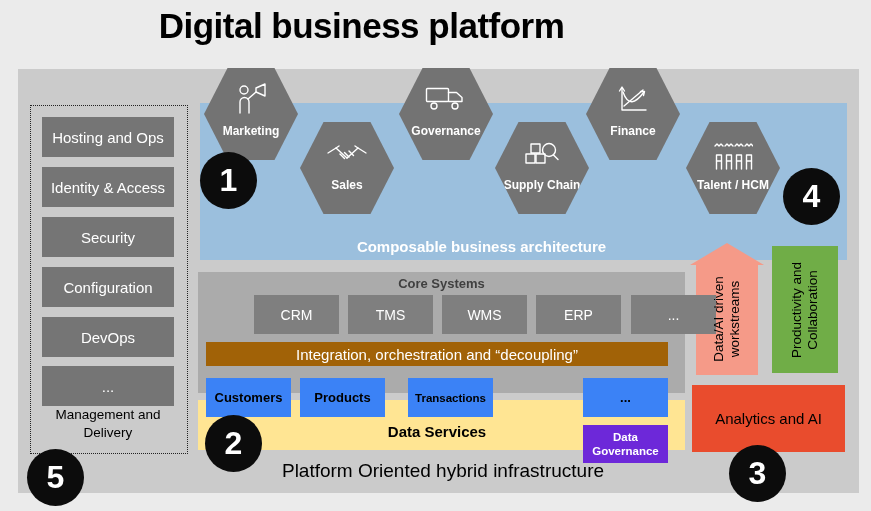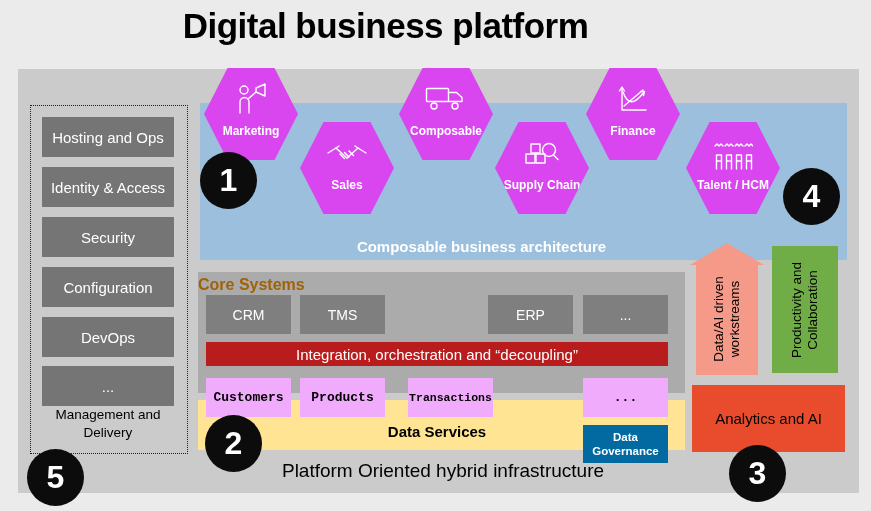--- a/index.html
+++ b/index.html
@@ -5,60 +5,60 @@
   html,body { margin:0; padding:0; }
   .root {
     position:relative; width:871px; height:511px;
     background:#ebebeb; overflow:hidden;
     font-family:"Liberation Sans", sans-serif; color:#000;
   }
   .abs { position:absolute; }
   .fc { display:flex; align-items:center; justify-content:center; }
   .title {
     left:0; top:6px; width:723px; text-align:center;
-    font-size:35px; font-weight:700; letter-spacing:-0.5px;margin-left:24px;
+    font-size:35px; font-weight:700; letter-spacing:-0.5px;
   }
   .main-panel { left:18px; top:69px; width:841px; height:424px; background:#cbcbcb; }
 
   
   .sidebar-border { left:30px; top:105px; width:156px; height:347px; border:1px dotted #222; z-index:2; }
   .side-item {
     left:42px; width:132px; height:40px; background:#757575; color:#fff;
     font-size:15px; z-index:3; text-align:center;
   }
   .side-caption { left:42px; top:406px; width:132px; text-align:center; font-size:13.5px; line-height:1.3; z-index:3; }
 
   
   .blue-panel { left:200px; top:103px; width:647px; height:157px; background:#9bbfdd; z-index:1; }
   .hex {
-    width:94px; height:92px; background:#d946ef; color:#fff; z-index:6;
+    width:94px; height:92px; background:#737373; color:#fff; z-index:6;
     clip-path:polygon(25% 0,75% 0,100% 50%,75% 100%,25% 100%,0 50%);
   }
   .hex .hex-label { position:absolute; bottom:22px; left:0; width:100%; text-align:center; font-size:12px; font-weight:700; }
   .hex .hex-icon { position:absolute; top:13px; left:50%; transform:translateX(-50%); }
   .hex svg { stroke:#fff; fill:none; stroke-width:1.4; stroke-linecap:round; stroke-linejoin:round; }
   .lownocode {
     left:208px; top:210px; width:632px; height:23px; background:#44546a;
     color:#fff; font-size:15px; font-weight:700; z-index:5;
   }
   .composable { left:200px; top:238px; width:563px; text-align:center; color:#fff; font-size:15px; font-weight:700; z-index:5; }
 
   
   .core-panel { left:198px; top:272px; width:487px; height:121px; background:#ababab; z-index:1; }
-  .core-title { left:198px; top:276px; width:487px; text-align:left; color:#a16207; font-size:16px; font-weight:700; z-index:2; }
-  .core-box { top:295px; width:85px; height:39px; background:#7f7f7f; color:#fff; font-size:14px; z-index:3; }
-  .integration { left:206px; top:342px; width:462px; height:24px; background:#b91c1c; color:#fff; font-size:15px; z-index:3; }
+  .core-title { left:198px; top:276px; width:487px; text-align:center; color:#404040; font-size:13px; font-weight:700; z-index:2; }
+  .core-box { top:295px; width:85px; height:39px; background:#7f7f7f; color:#fff; font-size:14px; z-index:3;margin-left:48px; }
+  .integration { left:206px; top:342px; width:462px; height:24px; background:#a16207; color:#fff; font-size:15px; z-index:3; }
 
   
   .yellow-panel { left:198px; top:400px; width:487px; height:50px; background:#ffe593; z-index:2; }
-  .data-box { top:378px; width:85px; height:39px; background:#f0abfc; color:#000; font-size:13px; font-weight:600; z-index:4; text-align:center;font-family:Liberation Mono, monospace; }
+  .data-box { top:378px; width:85px; height:39px; background:#3b82f6; color:#000; font-size:13px; font-weight:600; z-index:4; text-align:center; }
   .data-box.small { font-size:11.5px;margin-left:14px; }
   .data-services { left:206px; top:423px; width:462px; text-align:center; font-size:15px; font-weight:700; z-index:3; }
   .governance {
-    left:583px; top:425px; width:85px; height:38px; background:#0369a1; color:#fff;
+    left:583px; top:425px; width:85px; height:38px; background:#6d28d9; color:#fff;
     font-size:11.5px; font-weight:700; line-height:1.25; text-align:center; z-index:5;
   }
 
   
   .arrow-svg { left:688px; top:242px; z-index:2; }
   .vtext {
     height:56px; width:124px; transform:rotate(-90deg);
     display:flex; align-items:center; justify-content:center; text-align:center;
     font-size:13.5px; line-height:1.2; z-index:3;
   }
@@ -121,21 +121,21 @@
 
   <div class="abs hex" style="left:399px; top:68px">
     <span class="hex-icon" style="top:18px">
       <svg width="42" height="26" viewBox="0 0 42 26">
         <rect x="1.5" y="2.5" width="22" height="13" rx="1"></rect>
         <path d="M23.5 6.5 h8 l5.5 5 v4 h-13.5"></path>
         <circle cx="9" cy="20" r="3"></circle>
         <circle cx="30" cy="20" r="3"></circle>
       </svg>
     </span>
-    <span class="hex-label">Composable</span>
+    <span class="hex-label">Governance</span>
   </div>
 
   <div class="abs hex" style="left:495px; top:122px">
     <span class="hex-icon" style="top:16px">
       <svg width="38" height="30" viewBox="0 0 38 30">
         <rect x="3" y="16" width="9" height="9"></rect>
         <rect x="13" y="16" width="9" height="9"></rect>
         <rect x="8" y="6" width="9" height="9"></rect>
         <circle cx="26" cy="12" r="6.5"></circle>
         <path d="M30.5 17 L35 21.5"></path>
@@ -184,20 +184,21 @@
     </span>
     <span class="hex-label">Talent / HCM</span>
   </div>
 
   <div class="abs composable">Composable business architecture</div>
 
   <div class="abs core-panel"></div>
   <div class="abs core-title">Core Systems</div>
   <div class="abs core-box fc" style="left:206px">CRM</div>
   <div class="abs core-box fc" style="left:300px">TMS</div>
+  <div class="abs core-box fc" style="left:394px">WMS</div>
   <div class="abs core-box fc" style="left:488px">ERP</div>
   <div class="abs core-box fc" style="left:583px">...</div>
   <div class="abs integration fc">Integration, orchestration and “decoupling”</div>
 
   <div class="abs yellow-panel"></div>
   <div class="abs data-box fc" style="left:206px">Customers</div>
   <div class="abs data-box fc" style="left:300px">Products</div>
   <div class="abs data-box fc small" style="left:394px">Transactions</div>
   <div class="abs data-box fc" style="left:583px">...</div>
   <div class="abs data-services">Data Services</div>

